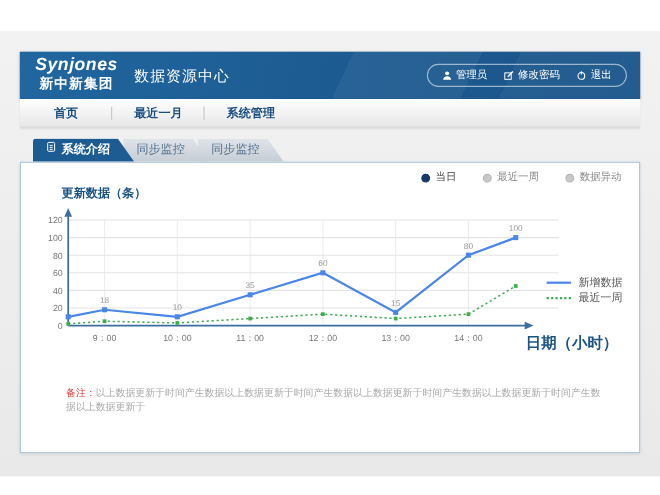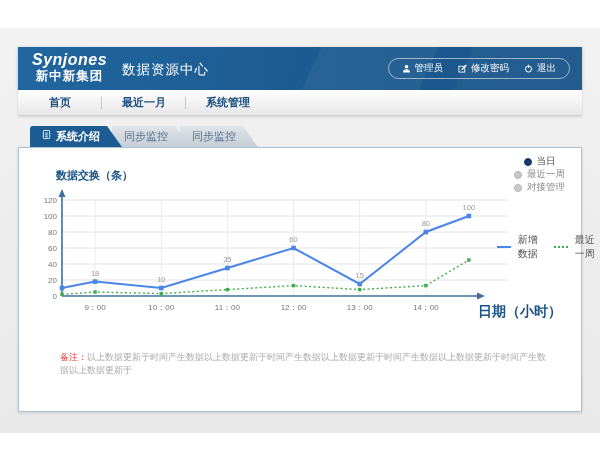--- a/index.html
+++ b/index.html
@@ -41,32 +41,32 @@
     clip-path:polygon(0 0,calc(100% - 15px) 0,100% 100%,0 100%); cursor:pointer; white-space:nowrap; }
   .tab.active { background:#1d5c92; color:#fff; font-weight:bold; z-index:3;
     display:flex; align-items:center; gap:5px; border-top-left-radius:3px; }
   .tab.inactive { background:linear-gradient(#dfe4e9,#c6cdd5); color:#53708e; margin-left:-10px; z-index:2; }
   .tab.inactive.t3 { z-index:1; }
 
   
   .panel { position:absolute; left:18px; top:147px; width:564px; height:265px;
     background:#fff; border:1px solid #a9c3d6; box-shadow:0 1px 3px rgba(0,0,0,.12); }
 
-  .radios { position:absolute; right:35px; top:155px; display:flex; align-items:center;flex-direction:column; }
+  .radios { position:absolute; right:35px; top:155px; display:flex; gap:24px; align-items:center; }
   .radio { display:flex; align-items:center; gap:5px; font-size:9.5px; color:#888; cursor:pointer; }
   .radio .dot { width:8px; height:8px; border-radius:50%; background:#c9c9c9; border:1px solid #b5b5b5; }
   .radio.selected { color:#444; }
   .radio.selected .dot { background:#16386b; border-color:#16386b; }
 
   .y-axis-label { position:absolute; left:56px; top:168px; font-size:11px; font-weight:bold; color:#1b5385; }
   .x-axis-label { position:absolute; left:478px; top:303px; font-size:14px; font-weight:bold; color:#1b5385; }
 
   .chart-wrap { position:absolute; left:24px; top:182px; width:520px; height:150px; }
 
-  .legend { position:absolute; left:497px; top:233px; display:flex; flex-direction:row; gap:11px; }
+  .legend { position:absolute; left:497px; top:250px; display:flex; flex-direction:column; }
   .legend-row { display:flex; align-items:center; gap:7px; font-size:10px; color:#555; }
   .sw { width:22px; height:0; }
   .sw-solid { border-top:2px solid #4a86e8; }
   .sw-dotted { border-top:2px dotted #3fad4e; }
 
   .note { position:absolute; left:60px; top:352px; width:492px; font-size:9px; line-height:1.4; color:#aaa;font-family:Liberation Mono, monospace; }
   .note .prefix { color:#e03a3a; }
 </style>
 </head>
 <body>
@@ -137,25 +137,25 @@
     <span class="radio selected">
       <span class="dot"></span>
       <span>当日</span>
     </span>
     <span class="radio">
       <span class="dot"></span>
       <span>最近一周</span>
     </span>
     <span class="radio">
       <span class="dot"></span>
-      <span>对接管理</span>
+      <span>数据异动</span>
     </span>
   </div>
 
-  <div class="y-axis-label">数据交换（条）</div>
+  <div class="y-axis-label">更新数据（条）</div>
 
   <div class="chart-wrap">
     <svg width="520" height="150" viewBox="0 0 520 150">
         <line x1="71.07692307692308" y1="18" x2="71.07692307692308" y2="114" stroke="#ededed" stroke-width="1"></line>
         <line x1="137.23076923076923" y1="18" x2="137.23076923076923" y2="114" stroke="#ededed" stroke-width="1"></line>
         <line x1="203.3846153846154" y1="18" x2="203.3846153846154" y2="114" stroke="#ededed" stroke-width="1"></line>
         <line x1="269.53846153846155" y1="18" x2="269.53846153846155" y2="114" stroke="#ededed" stroke-width="1"></line>
         <line x1="335.6923076923077" y1="18" x2="335.6923076923077" y2="114" stroke="#ededed" stroke-width="1"></line>
         <line x1="401.84615384615387" y1="18" x2="401.84615384615387" y2="114" stroke="#ededed" stroke-width="1"></line>
         <text x="33" y="117" text-anchor="end" font-size="8" fill="#777">0</text>

